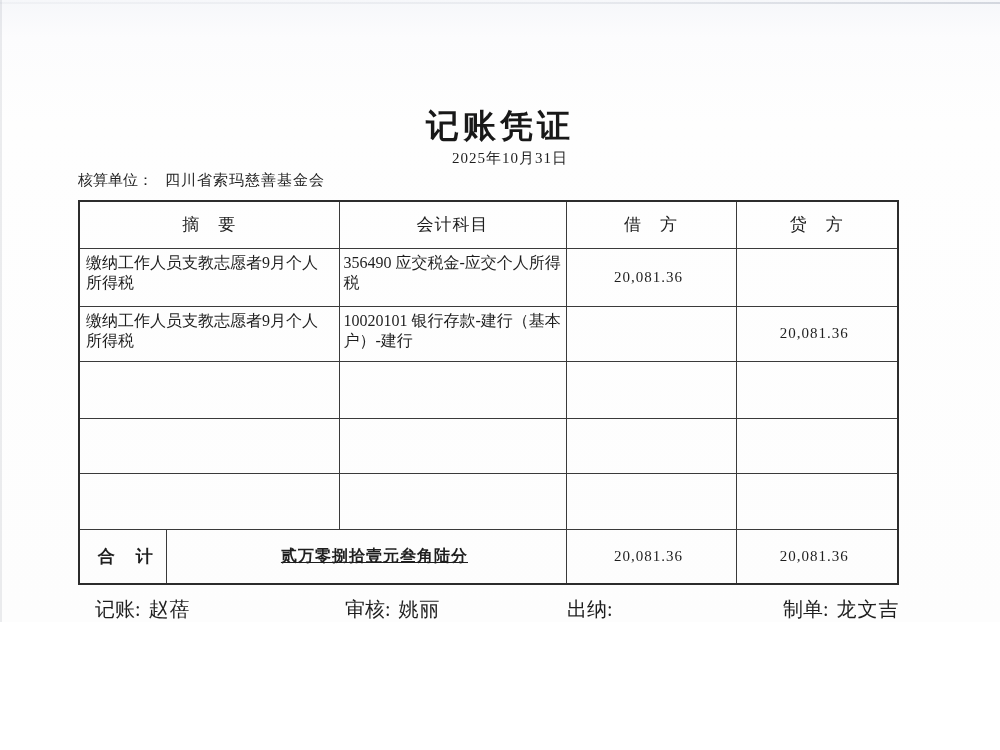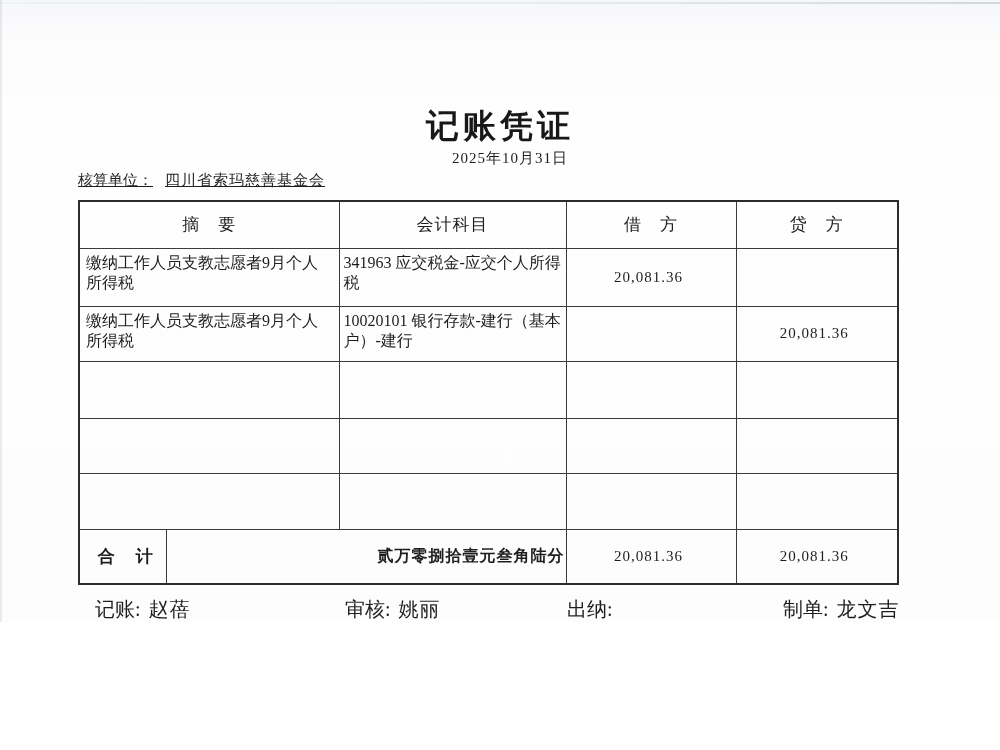--- a/index.html
+++ b/index.html
@@ -12,38 +12,38 @@
   .scan-edge-top{position:absolute;top:2px;left:0;right:0;height:2px;
     background:linear-gradient(90deg,rgba(110,120,140,0.05) 0%,rgba(110,120,140,0.10) 55%,rgba(120,130,150,0.28) 100%);}
   .scan-edge-left{position:absolute;left:0;top:0;bottom:0;width:2px;background:rgba(100,105,120,0.12);}
   .scan-edge-bottom{position:absolute;left:0;right:0;top:740px;height:4px;border-radius:2px;
     background:linear-gradient(90deg,#2e2e2e 0%,#585858 12%,#343434 30%,#606060 48%,#3a3a3a 62%,#6a6a6a 80%,#454545 92%,#808080 100%);}
   .title{position:absolute;left:0;right:0;top:104px;text-align:center;
     font-size:33px;font-weight:bold;letter-spacing:4px;color:#181818;}
   .date{position:absolute;left:0;right:0;top:149px;text-align:center;font-size:15px;letter-spacing:1px;padding-left:20px;}
   .meta{position:absolute;left:735px;top:145px;width:162px;font-size:15px;}
   .meta-row{display:flex;justify-content:space-between;line-height:24px;}
-  .unit-line{position:absolute;left:78px;top:171px;font-size:15px;text-decoration:underline;}
+  .unit-line{position:absolute;left:78px;top:171px;font-size:15px;}
   .unit-line .val{margin-left:12px;letter-spacing:1px;}
   table.voucher{
     position:absolute;left:78px;top:200px;width:819px;
     border-collapse:collapse;table-layout:fixed;
     border:2px solid #2c2c2c;
   }
   table.voucher th,table.voucher td{border:1px solid #3a3a3a;overflow:hidden;}
   table.voucher th{font-size:17px;font-weight:normal;letter-spacing:1px;vertical-align:middle;}
   tr.head{height:47px;}
   tr.body-row{height:56px;}
   tr.total-row{height:55px;}
   td.summary,td.account{font-size:16px;text-align:left;vertical-align:top;line-height:1.25;}
   td.summary{padding:4px 6px 2px 6px;}
   td.account{padding:4px 4px 2px 4px;}
   td.amount{font-size:15px;text-align:center;vertical-align:middle;padding-right:6px;letter-spacing:1px;margin-left:31px;}
   td.total-label{font-size:17px;font-weight:bold;text-align:center;vertical-align:middle;letter-spacing:2px;padding-left:8px;}
-  td.words{font-size:16px;font-weight:bold;text-align:right;vertical-align:middle;padding-left:18px;letter-spacing:1px;}
+  td.words{font-size:16px;font-weight:bold;text-align:center;vertical-align:middle;padding-left:18px;letter-spacing:1px;text-decoration:underline;}
   .signatures{position:absolute;left:0;top:596px;width:1000px;height:24px;font-size:20px;}
   .sig{position:absolute;white-space:nowrap;}
   .sig .name{margin-left:8px;letter-spacing:1px;}
   .sig-bookkeeper{left:95px;}
   .sig-reviewer{left:345px;}
   .sig-cashier{left:567px;}
   .sig-preparer{left:783px;}
 </style>
 </head>
 <body>
@@ -70,21 +70,21 @@
     </colgroup>
     <tbody>
         <tr class="head">
       <th colspan="2">摘　要</th>
       <th>会计科目</th>
       <th>借　方</th>
       <th>贷　方</th>
     </tr>
     <tr class="body-row" style="height:58px">
       <td colspan="2" class="summary">缴纳工作人员支教志愿者9月个人所得税</td>
-      <td class="account">341963 应交税金-应交个人所得税</td>
+      <td class="account">356490 应交税金-应交个人所得税</td>
       <td class="amount">20,081.36</td>
       <td class="amount"></td>
     </tr>
     <tr class="body-row" style="height:55px">
       <td colspan="2" class="summary">缴纳工作人员支教志愿者9月个人所得税</td>
       <td class="account">10020101 银行存款-建行（基本户）-建行</td>
       <td class="amount"></td>
       <td class="amount">20,081.36</td>
     </tr>
     <tr class="body-row" style="height:57px">

